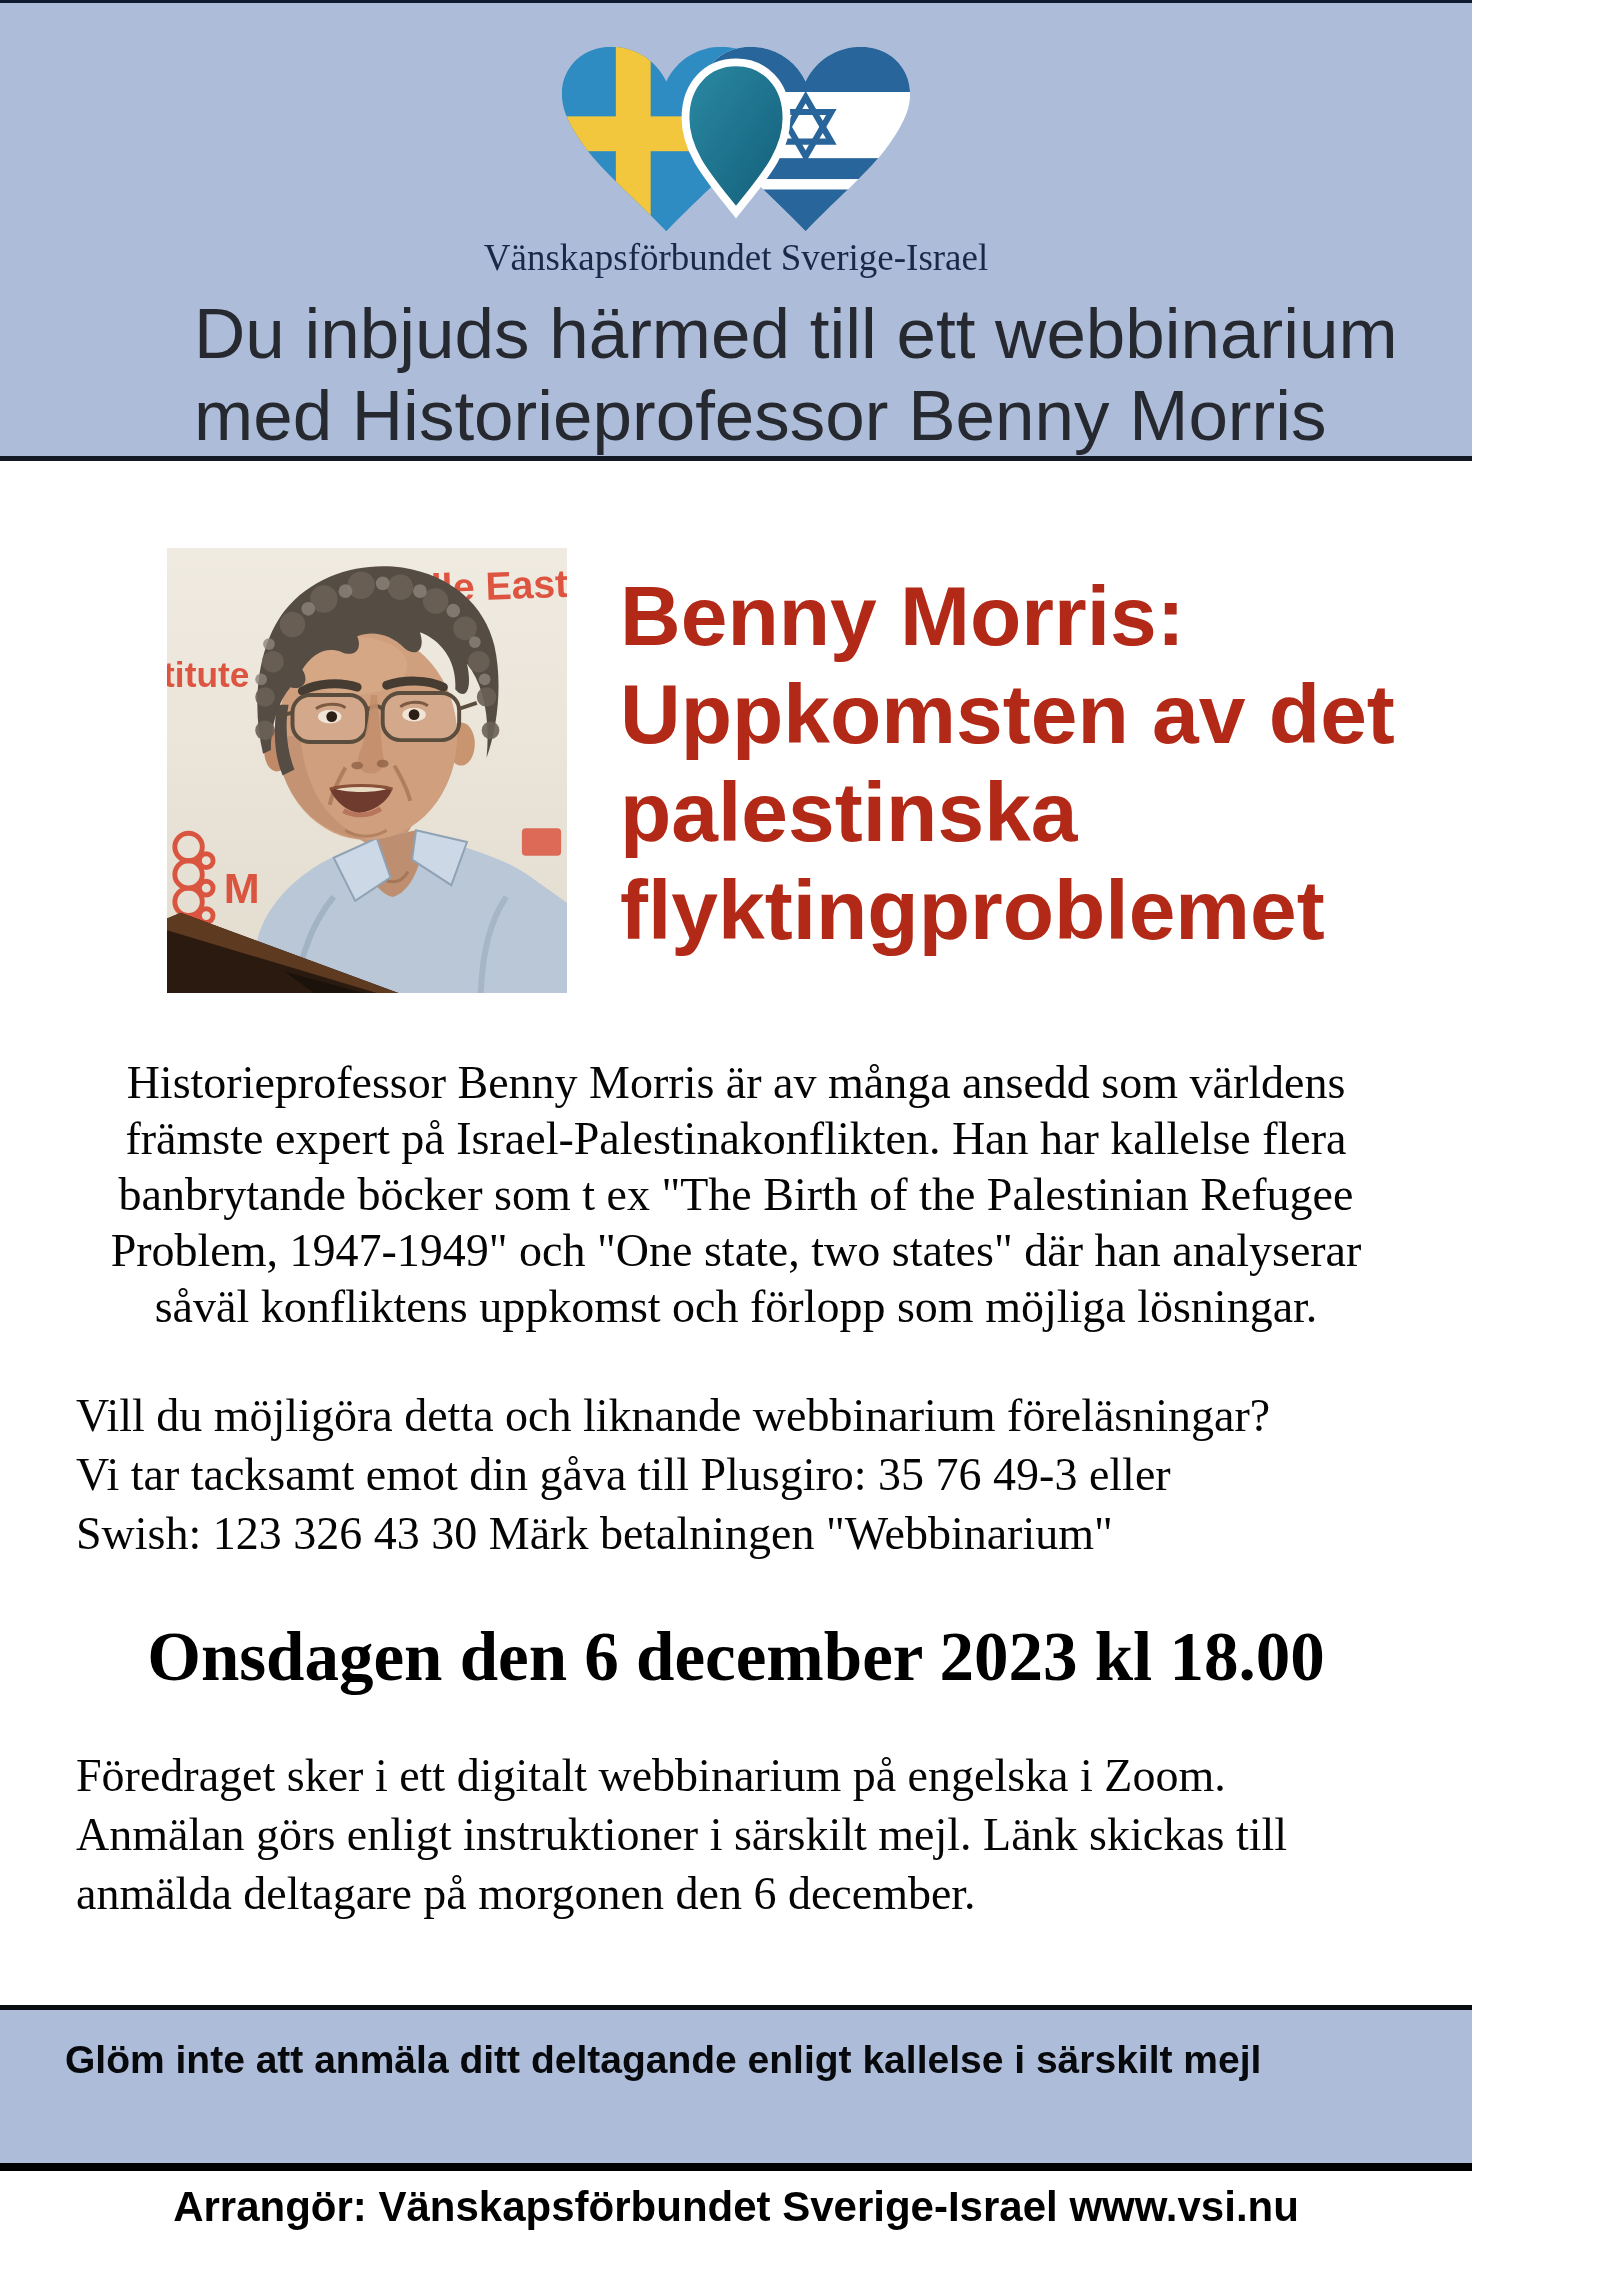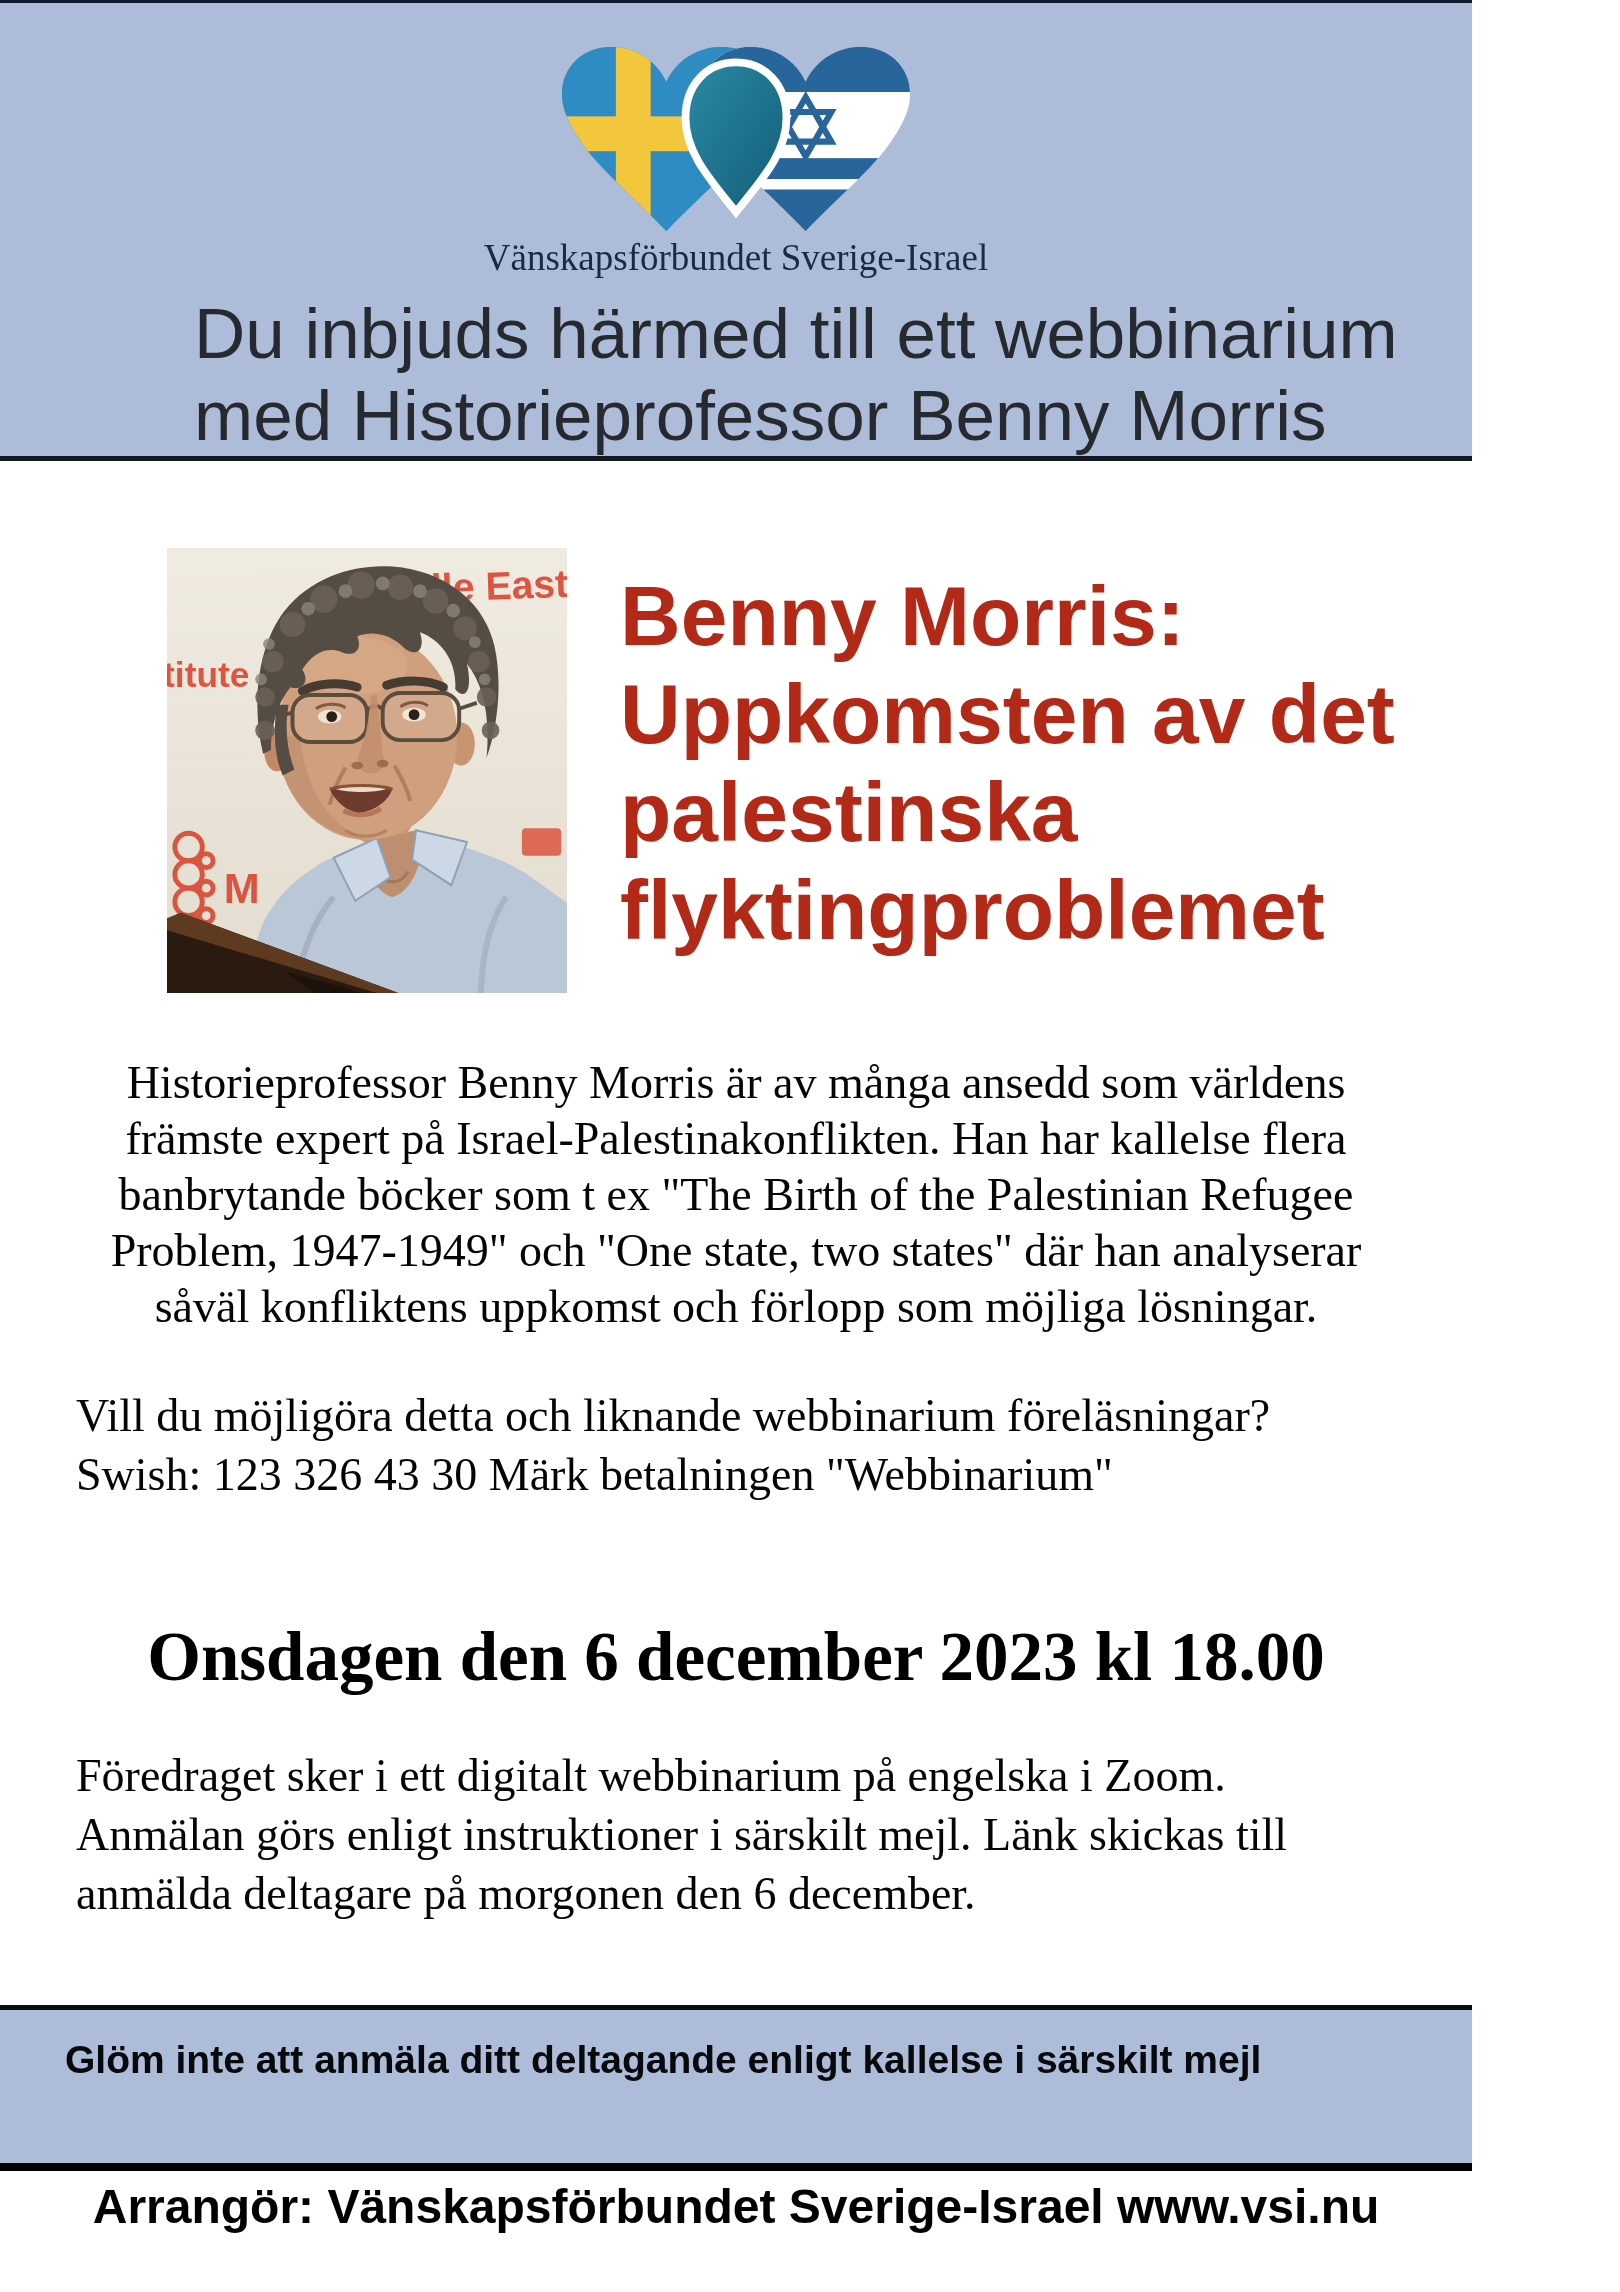--- a/index.html
+++ b/index.html
@@ -47,21 +47,21 @@
   }
   
   .banner{
     position:absolute;left:0;top:2005px;width:100%;height:166px;box-sizing:border-box;
     background:#adbcd8;border-top:5.9px solid #0a0d12;border-bottom:8.8px solid #000;
     padding:25.5px 19.6px 0 65px;
     font-size:39px;font-weight:bold;line-height:47px;color:#07090c;
   }
   .footer{
     position:absolute;left:0;top:2185px;width:100%;text-align:center;
-    font-size:48px;font-weight:bold;line-height:43px;color:#000;
+    font-size:42px;font-weight:bold;line-height:43px;color:#000;
   }
 </style>
 </head>
 <body>
 
 <div class="page">
 
   <div class="header">
 
     <svg class="logo" viewBox="0 0 400 232" xmlns="http://www.w3.org/2000/svg">
@@ -224,20 +224,21 @@
   <div class="intro">
     <div>Historieprofessor Benny Morris är av många ansedd som världens</div>
     <div>främste expert på Israel-Palestinakonflikten. Han har kallelse flera</div>
     <div>banbrytande böcker som t ex "The Birth of the Palestinian Refugee</div>
     <div>Problem, 1947-1949" och "One state, two states" där han analyserar</div>
     <div>såväl konfliktens uppkomst och förlopp som möjliga lösningar.</div>
   </div>
 
   <div class="donation">
     <div>Vill du möjligöra detta och liknande webbinarium föreläsningar?</div>
+    <div>Vi tar tacksamt emot din gåva till Plusgiro: 35 76 49-3 eller</div>
     <div>Swish: 123 326 43 30 Märk betalningen "Webbinarium"</div>
   </div>
 
   <div class="date-line">Onsdagen den 6 december 2023 kl 18.00</div>
 
   <div class="details">
     <div>Föredraget sker i ett digitalt webbinarium på engelska i Zoom.</div>
     <div>Anmälan görs enligt instruktioner i särskilt mejl. Länk skickas till</div>
     <div>anmälda deltagare på morgonen den 6 december.</div>
   </div>

